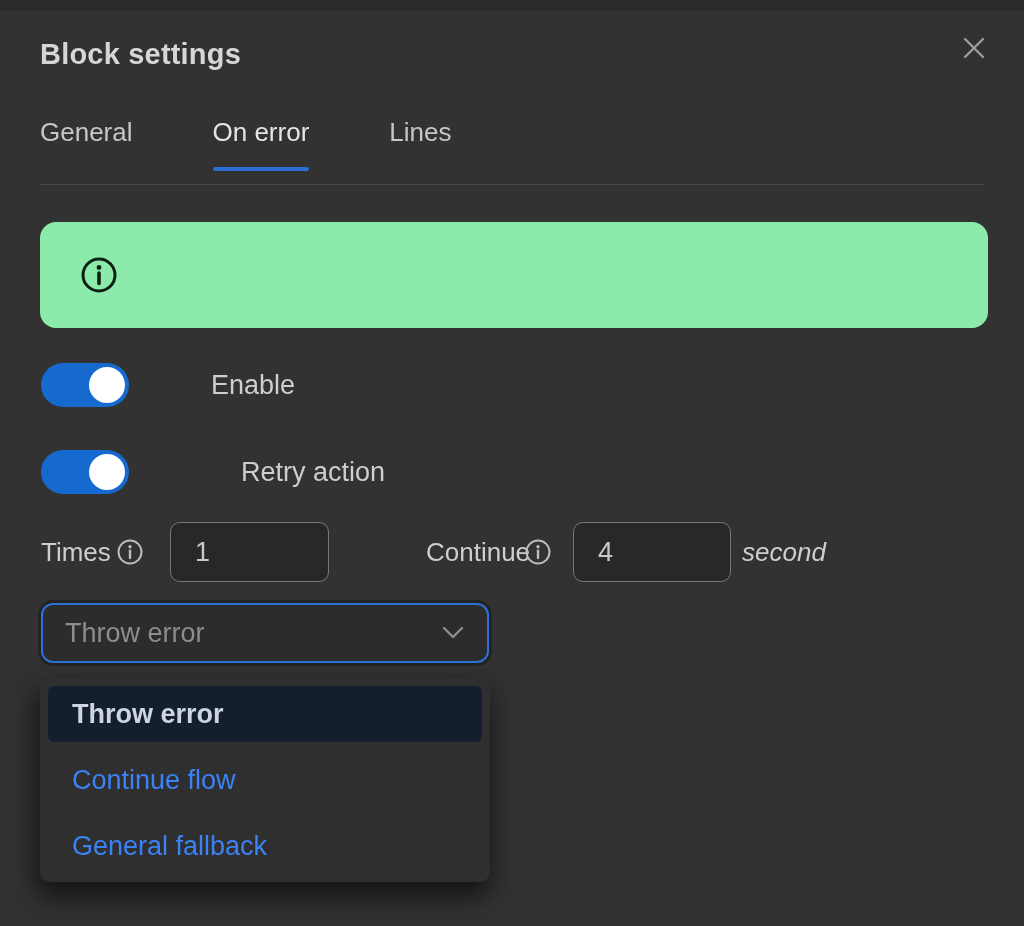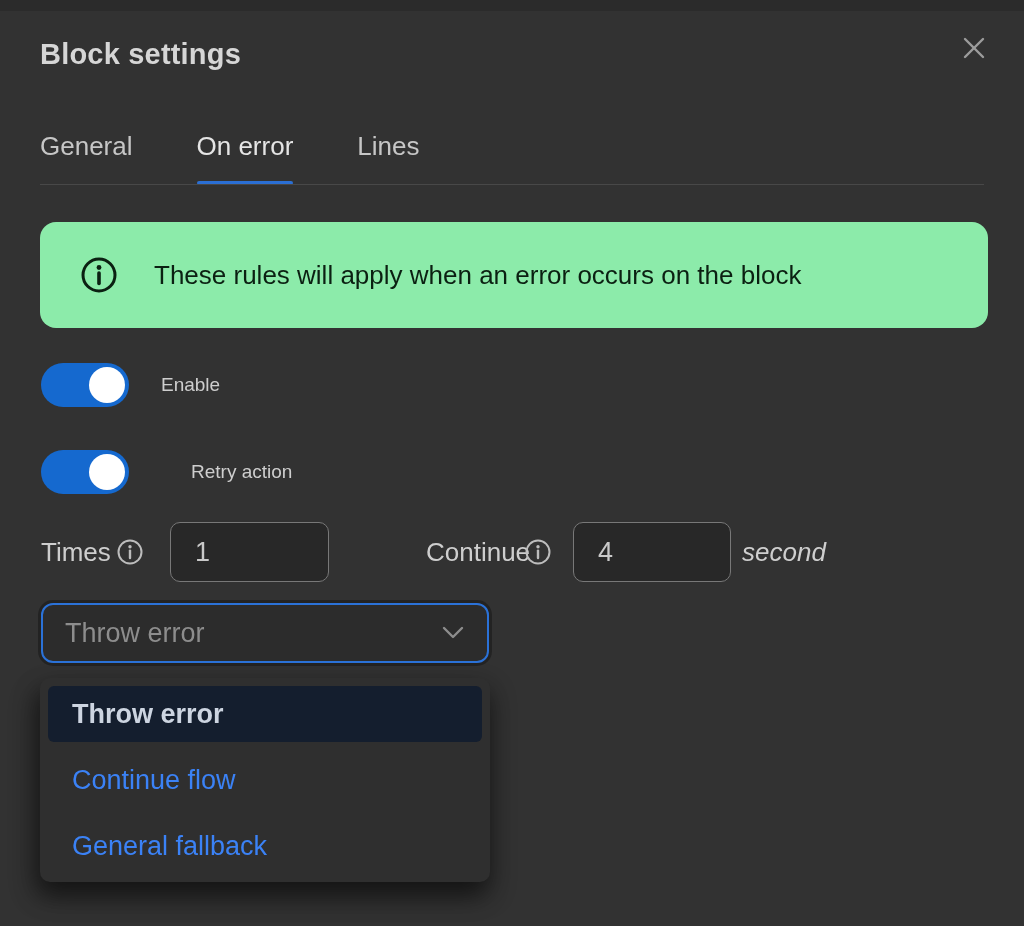--- a/index.html
+++ b/index.html
@@ -43,23 +43,23 @@
     border: none;
     padding: 0;
     cursor: pointer;
     display: flex;
     align-items: center;
     justify-content: center;
   }
   .tabs {
     position: absolute;
     left: 40px;
-    top: 124px;
-    display: flex;
-    gap: 64px;
+    top: 110px;
+    display: flex;
+    gap: 80px;
     height: 61px;
   }
   .tab {
     position: relative;
     font-size: 26px;
     color: #c6c6c6;
     cursor: pointer;
     line-height: 44px;
   }
   .tab.active { color: #e5e5e5; }
@@ -121,22 +121,22 @@
     top: 4px;
     left: 4px;
     width: 36px;
     height: 36px;
     border-radius: 50%;
     background: #ffffff;
   }
   .toggle.on { background: #1569cf; }
   .toggle.on .knob { left: auto; right: 4px; }
   .toggle-label {
-    margin-left: 32px;
-    font-size: 19px;
+    margin-left: 82px;
+    font-size: 27px;
     color: #cecece;
   }
   .fields-row {
     position: absolute;
     left: 0;
     top: 522px;
     width: 856px;
     height: 60px;
   }
   .field-label {
@@ -252,21 +252,20 @@
   <div class="tab-divider"></div>
 
   <div class="banner">
     <span style="display:flex;flex:0 0 auto;">
       <svg width="38" height="38" viewBox="0 0 38 38">
         <circle cx="19" cy="19" r="16" fill="none" stroke="#0b2012" stroke-width="3"></circle>
         <circle cx="19" cy="11.5" r="2.4" fill="#0b2012"></circle>
         <line x1="19" y1="17" x2="19" y2="27.5" stroke="#0b2012" stroke-width="3.6" stroke-linecap="round"></line>
       </svg>
     </span>
-    <span class="banner-text">These rules will apply when an error occurs on the block</span>
   </div>
 
   <div class="toggle-row row-enable">
     <div class="toggle on">
       <div class="knob"></div>
     </div>
     <span class="toggle-label">Enable</span>
   </div>
 
   <div class="toggle-row row-retry">

